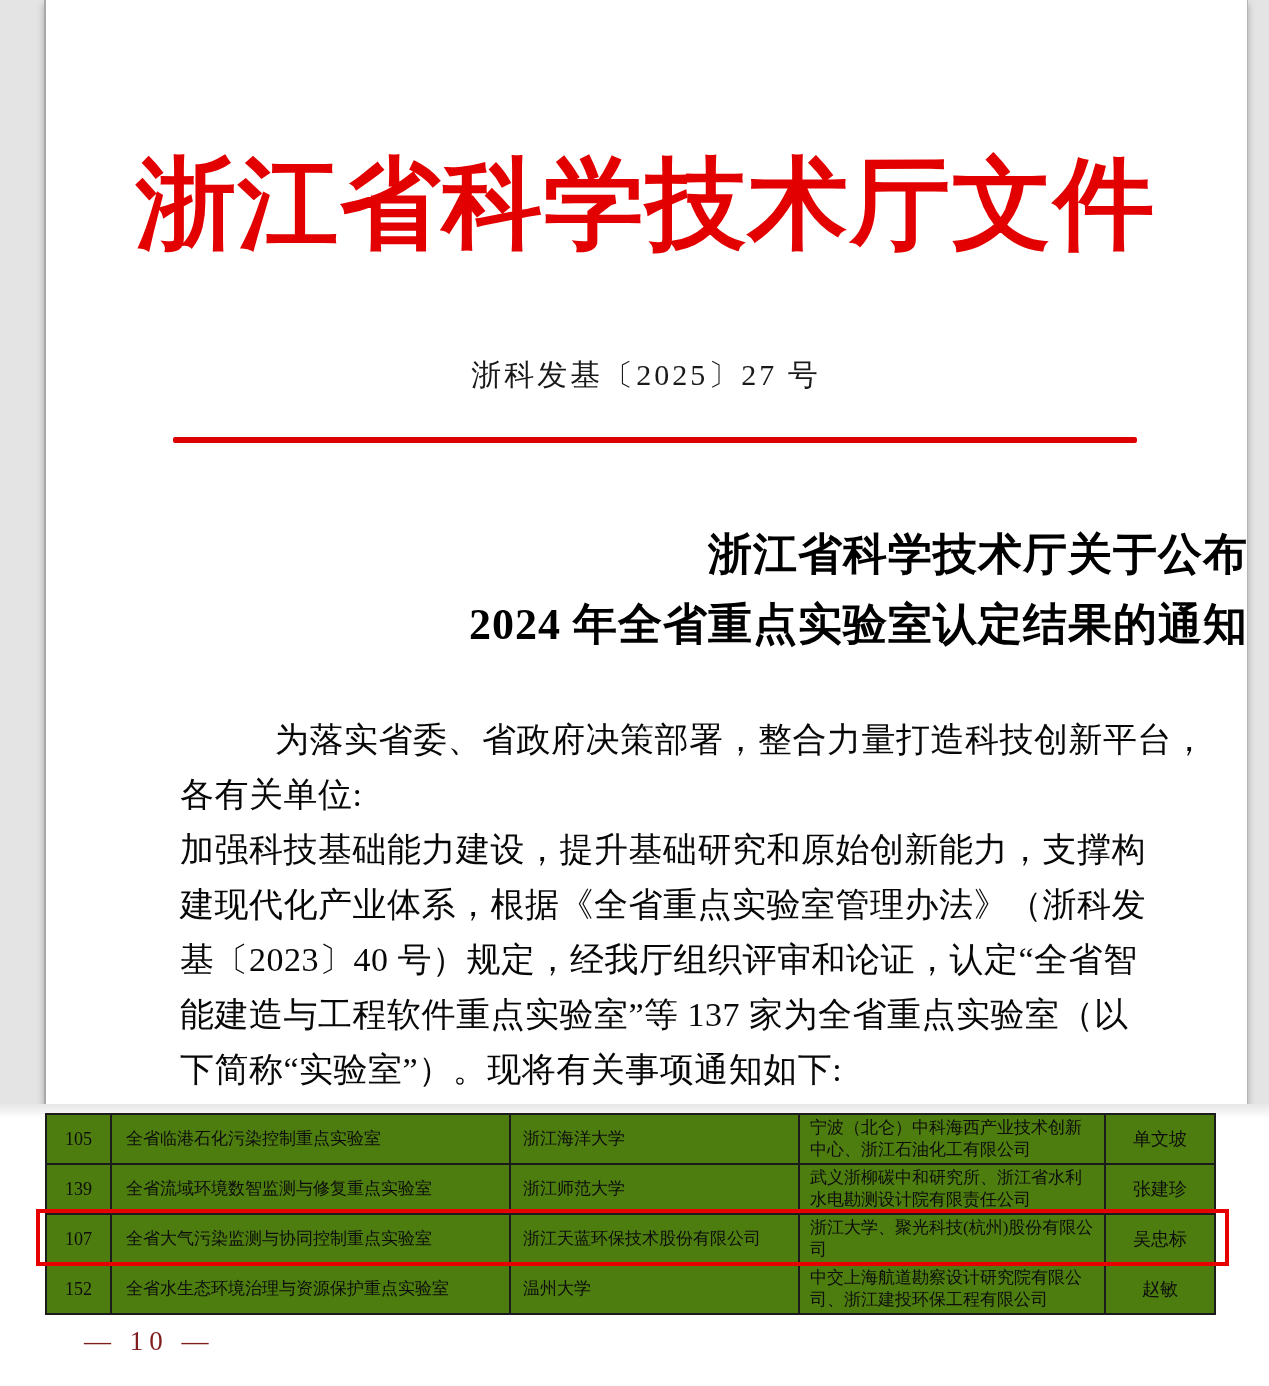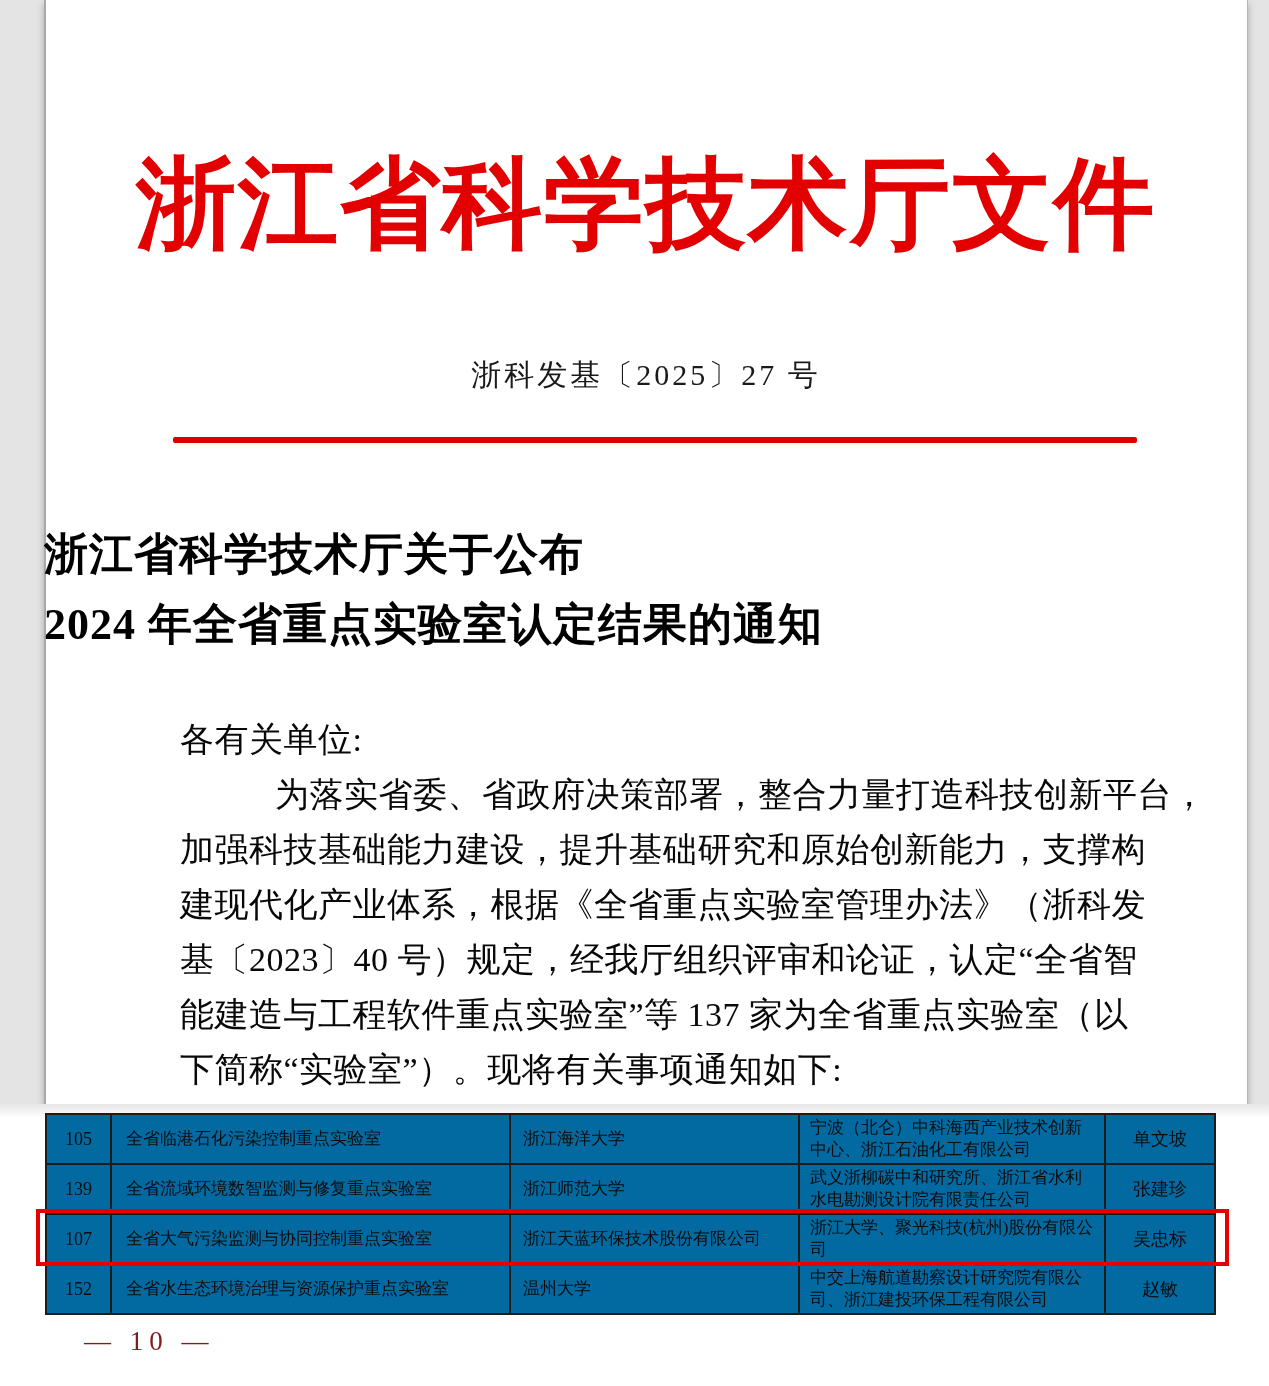--- a/index.html
+++ b/index.html
@@ -56,21 +56,21 @@
     position: absolute;
     left: 173px; top: 437px;
     width: 964px; height: 6px;
     background: #dd0000;
     border-radius: 2px;
   }
   .notice-title {
     position: absolute;
     left: 44px; top: 520px;
     width: 1204px;
-    text-align: left;
+    text-align: right;
     font-weight: bold;
     color: #000;
     font-size: 44px;
     line-height: 70px;
     letter-spacing: 1px;
   }
   .doc-body {
     position: absolute;
     left: 180px; top: 712px;
     width: 962px;
@@ -84,21 +84,21 @@
     letter-spacing: 0.5px;
   }
   .doc-body .line.indent { text-indent: 95px; }
 
   table.results-table {
     position: absolute;
     left: 45px; top: 1113px;
     width: 1169px;
     border-collapse: collapse;
     table-layout: fixed;
-    background: #0369a1;
+    background: #4d7c0f;
   }
   .results-table td {
     border: 2px solid #1c1c1c;
     font-size: 17px;
     line-height: 22px;
     color: #0d0d0d;
     padding: 2px 8px;
     vertical-align: middle;
     overflow: hidden;
   }
@@ -136,22 +136,22 @@
 <div class="red-header-title">浙江省科学技术厅文件</div>
 <div class="doc-number">浙科发基〔2025〕27 号</div>
 <div class="red-divider"></div>
 
 <div class="notice-title">
   <div>浙江省科学技术厅关于公布</div>
   <div>2024 年全省重点实验室认定结果的通知</div>
 </div>
 
 <div class="doc-body">
+  <div class="line indent">为落实省委、省政府决策部署，整合力量打造科技创新平台，</div>
   <div class="line">各有关单位:</div>
-  <div class="line indent">为落实省委、省政府决策部署，整合力量打造科技创新平台，</div>
   <div class="line">加强科技基础能力建设，提升基础研究和原始创新能力，支撑构</div>
   <div class="line">建现代化产业体系，根据《全省重点实验室管理办法》（浙科发</div>
   <div class="line">基〔2023〕40 号）规定，经我厅组织评审和论证，认定“全省智</div>
   <div class="line">能建造与工程软件重点实验室”等 137 家为全省重点实验室（以</div>
   <div class="line">下简称“实验室”）。现将有关事项通知如下:</div>
 </div>
 
 <table class="results-table">
   <tbody>
     <tr>

